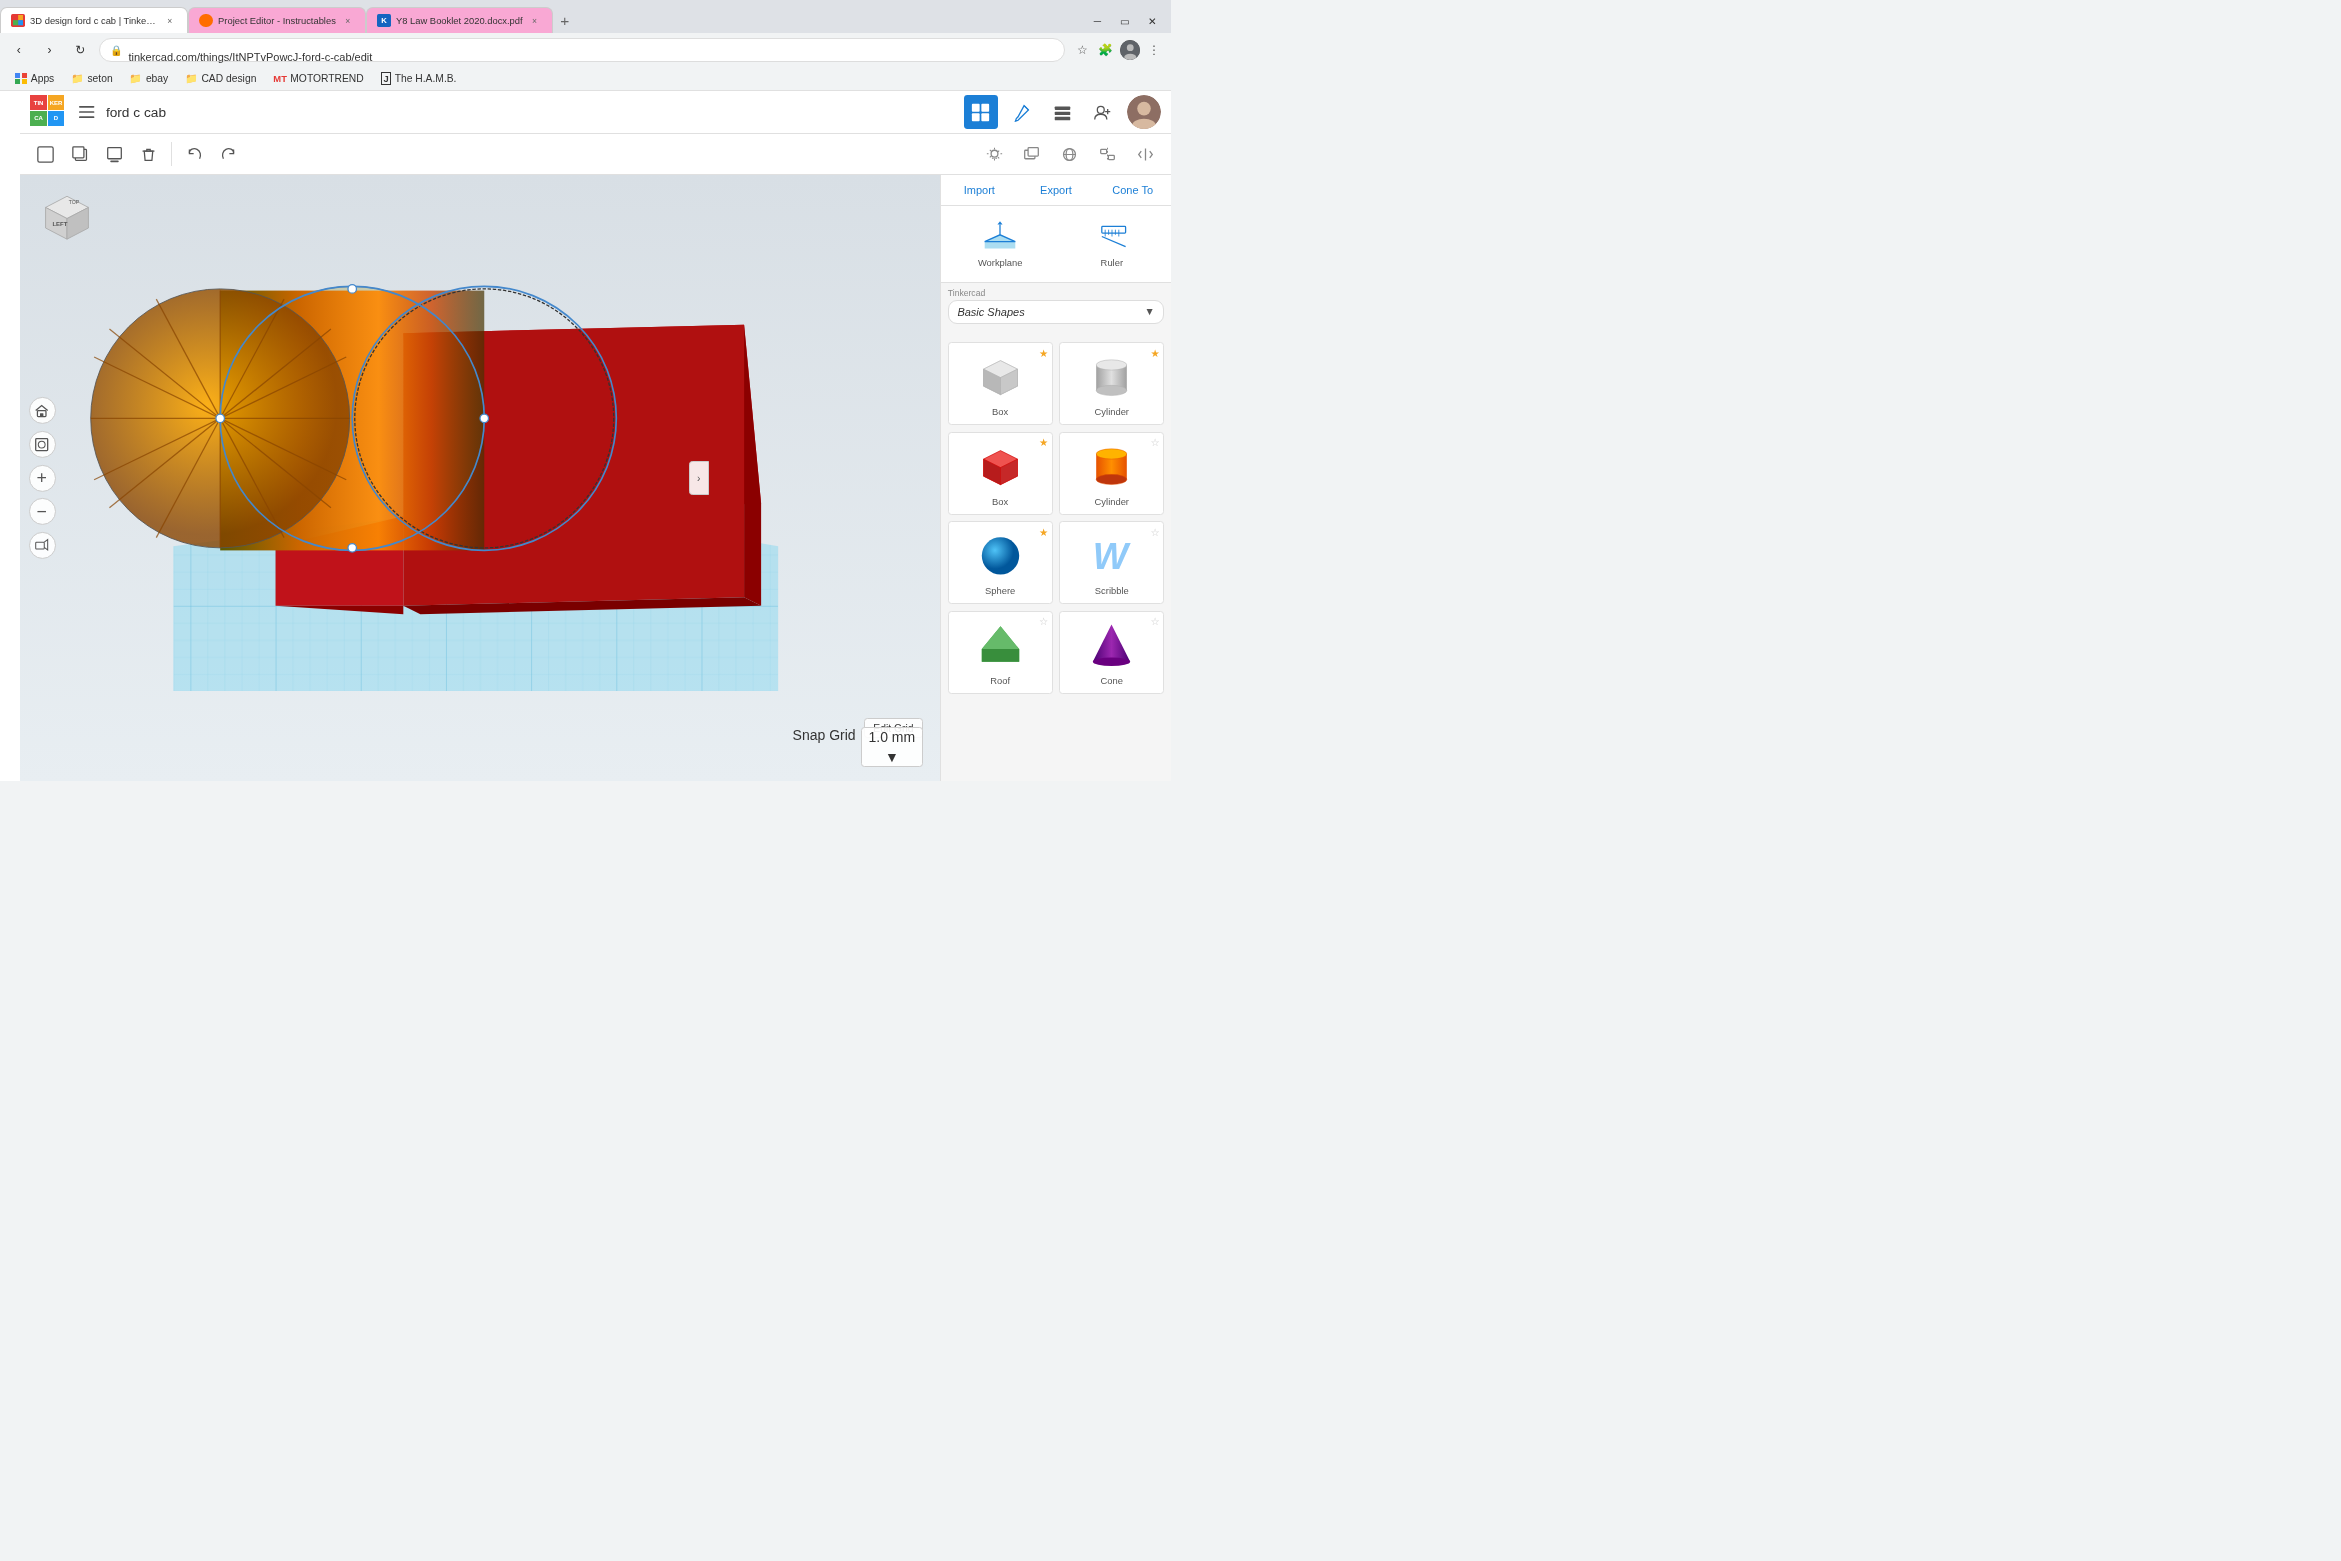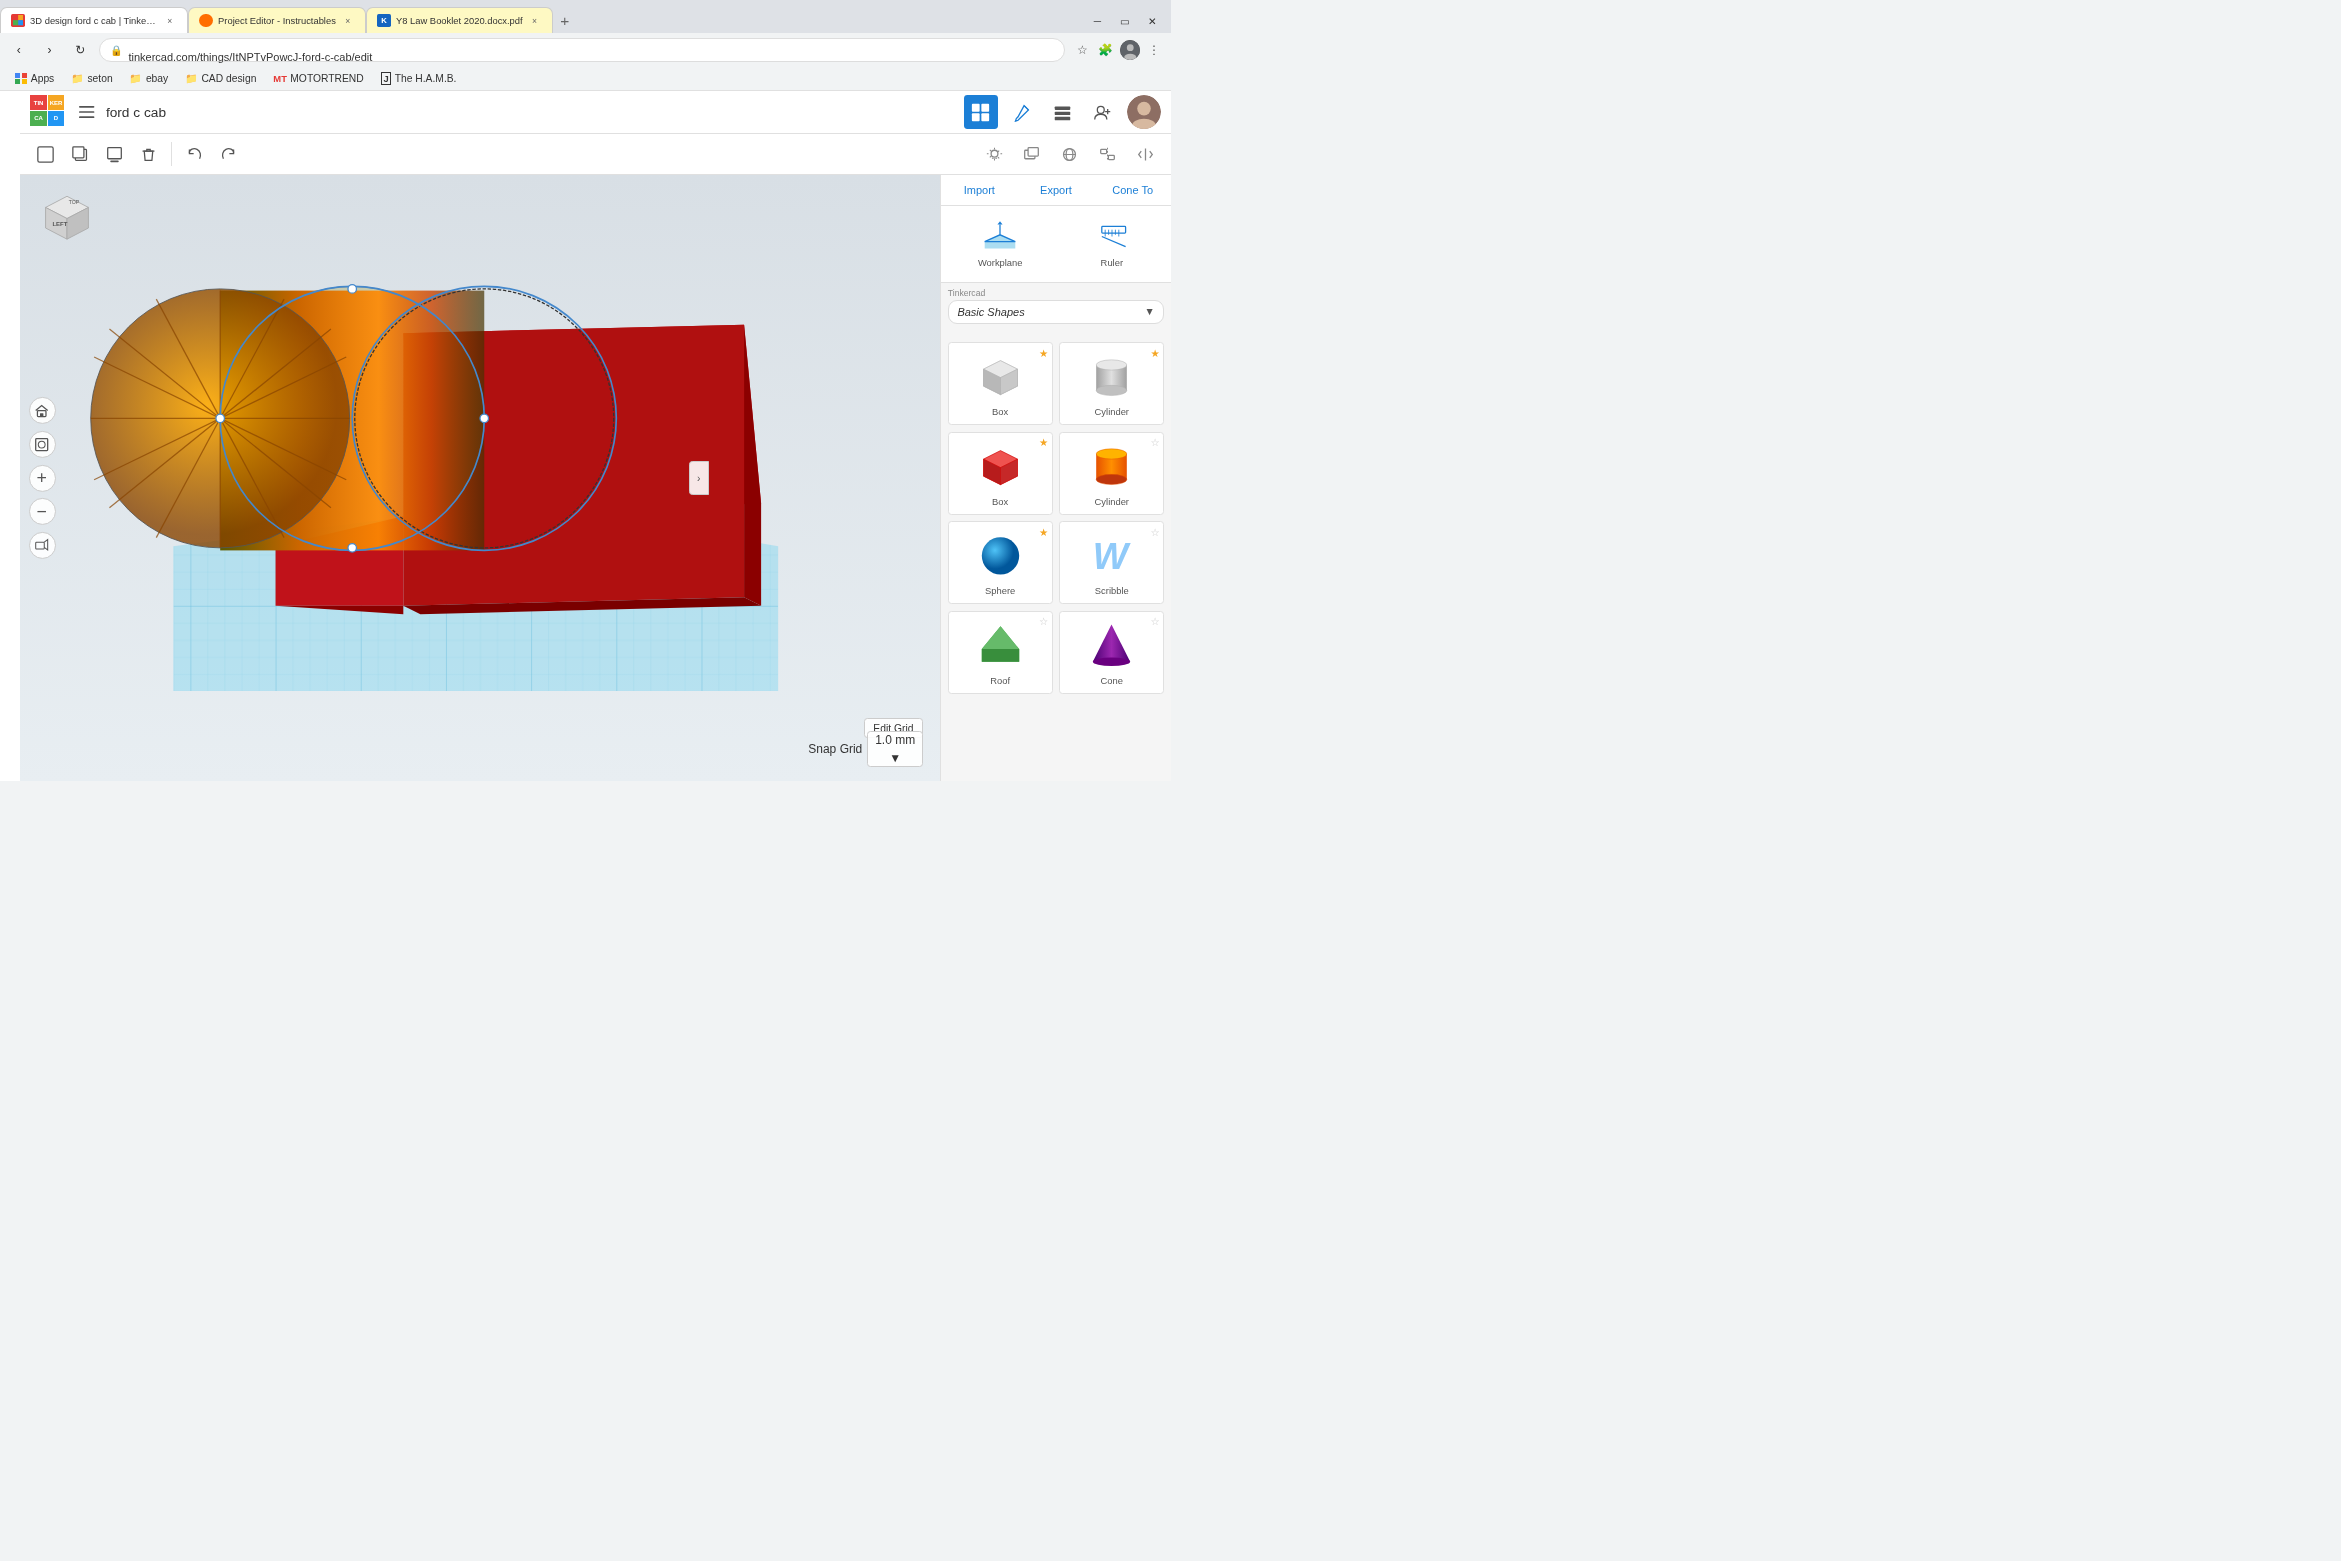--- a/index.html
+++ b/index.html
@@ -1,18 +1,18 @@
 <!DOCTYPE html>
 <html style="font-size:13.7px"><head>
   <meta charset="utf-8">
   <style>
     * { box-sizing: border-box; margin: 0; padding: 0; }
     body { font-family: Arial, sans-serif; background: #f1f3f4; width: 1171px; height: 781px; overflow: hidden; font-size: 10.3px; }
     .tab-bar { display: flex; align-items: flex-end; padding: 5.1px 0 0 0; height: 33px; background: #dee1e6; }
-    .tab { display: flex; align-items: center; padding: 0 10.3px; height: 26px; background: #fef9c3; border-radius: 6.8px 6.8px 0 0; font-size: 10.3px; color: #333; gap: 5.1px; min-width: 154px; max-width: 188px; cursor: pointer; border: 0.9px solid #ccc; border-bottom: none; }
+    .tab { display: flex; align-items: center; padding: 0 10.3px; height: 26px; background: #f9a8d4; border-radius: 6.8px 6.8px 0 0; font-size: 10.3px; color: #333; gap: 5.1px; min-width: 154px; max-width: 188px; cursor: pointer; border: 0.9px solid #ccc; border-bottom: none; }
     .tab.active { background: #fff; z-index: 2; }
     .tab-title { flex: 1; overflow: hidden; text-overflow: ellipsis; white-space: nowrap; font-size: 9.4px; }
     .tab-close { width: 13.7px; height: 13.7px; border-radius: 50%; display: flex; align-items: center; justify-content: center; font-size: 8.6px; color: #666; cursor: pointer; flex-shrink: 0; }
     .tab-new { width: 24px; height: 24px; display: flex; align-items: center; justify-content: center; cursor: pointer; color: #666; font-size: 15.4px; border-radius: 50%; }
 
     .address-bar-row { display: flex; align-items: center; background: #f1f3f4; padding: 3.4px 6.8px; gap: 6.8px; height: 34px; }
     .nav-btn { width: 24px; height: 24px; display: flex; align-items: center; justify-content: center; border-radius: 50%; cursor: pointer; color: #333; font-size: 12px; }
     .address-bar { flex: 1; height: 24px; background: #fff; border-radius: 12px; display: flex; align-items: center; padding: 0 10.3px; gap: 5.1px; border: 0.9px solid #ddd; }
     .address-bar-url { flex: 1; font-size: 11px; color: #333; margin-top: 14px; }
     .address-bar-lock { font-size: 10.3px; color: #5f6368; }
@@ -58,21 +58,21 @@
     
     .viewport-left-controls { position: absolute; left: 8.6px; top: 50%; transform: translateY(-50%); display: flex; flex-direction: column; gap: 6.8px; }
     .view-control-btn { width: 27px; height: 27px; border-radius: 50%; background: rgba(255,255,255,0.9); border: 0.9px solid #ccc; display: flex; align-items: center; justify-content: center; cursor: pointer; color: #555; font-size: 13.7px; }
 
     
     .cube-indicator { position: absolute; top: 17px; left: 17px; width: 60px; height: 60px; }
     .cube-svg { width: 60px; height: 60px; }
 
     
     .edit-grid-btn { position: absolute; bottom: 43px; right: 17px; background: rgba(255,255,255,0.9); border: 0.9px solid #ccc; border-radius: 3.4px; padding: 3.4px 8.6px; font-size: 10.3px; color: #333; cursor: pointer; }
-    .snap-grid-control { position: absolute; bottom: 13.7px; right: 17px; display: flex; align-items: center; gap: 5.1px; font-size: 12px; color: #333; }
+    .snap-grid-control { position: absolute; bottom: 13.7px; right: 17px; display: flex; gap: 5.1px; font-size: 14px; color: #333; }
     .snap-grid-value { background: rgba(255,255,255,0.9); border: 0.9px solid #ccc; border-radius: 3.4px; padding: 1.7px 6.8px; display: flex; align-items: center; gap: 3.4px; cursor: pointer; flex-direction: column; }
 
     
     .right-panel { width: 231px; background: #f5f5f5; border-left: 0.9px solid #e0e0e0; display: flex; flex-direction: column; flex-shrink: 0; }
     .right-panel-header { display: flex; background: #fff; border-bottom: 0.9px solid #e0e0e0; }
     .panel-action-btn { flex: 1; padding: 8.6px 5.1px; text-align: center; font-size: 11px; color: #1c7fd6; cursor: pointer; border-bottom: 1.7px solid transparent; font-weight: 500; }
 
     .shapes-panel { flex: 1; overflow-y: auto; padding: 6.8px; }
     .category-dropdown { display: flex; align-items: center; background: #fff; border: 0.9px solid #ddd; border-radius: 9px; padding: 5.1px 8.6px; margin-bottom: 6.8px; cursor: pointer; font-style: italic; }
     .category-dropdown-text { flex: 1; font-size: 11px; color: #333; }

